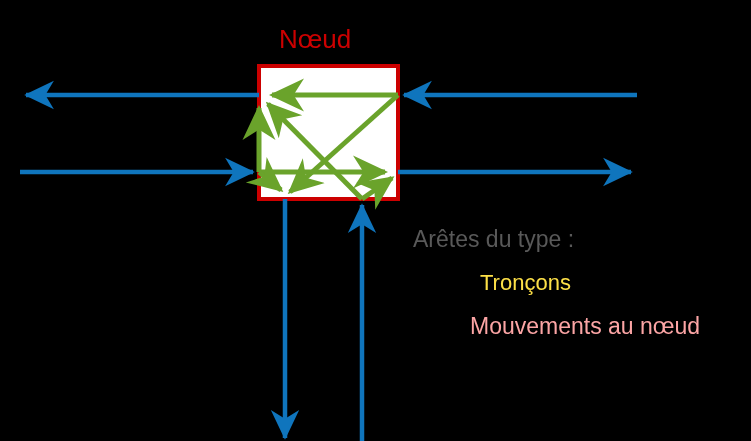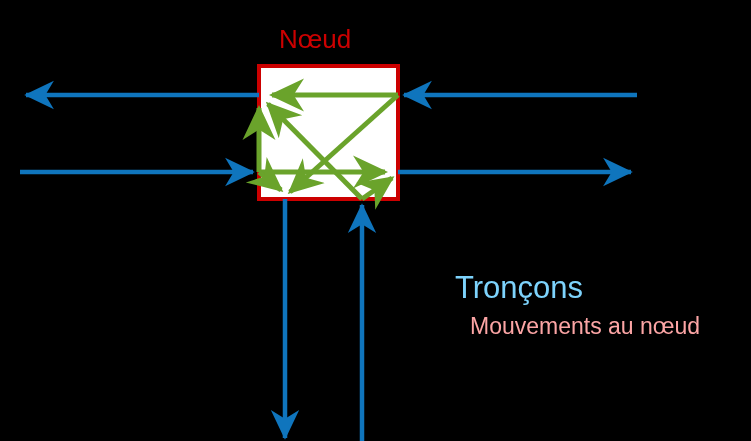--- a/index.html
+++ b/index.html
@@ -36,24 +36,24 @@
     font-size: 26px;
     color: #cc0000;
   }
   #legend-heading {
     left: 413px;
     top: 208px;
     font-size: 23px;
     color: #595959;
   }
   #legend-item-troncons {
-    left: 455px;
+    left: 480px;
     top: 252px;
-    font-size: 31px;
-    color: #7dd3fc;
+    font-size: 22px;
+    color: #fde047;
   }
   #legend-item-mouvements {
     left: 470px;
     top: 295px;
     font-size: 23px;
     color: #fca5a5;
   }
 </style>
 </head>
 <body>
@@ -87,18 +87,19 @@
       <line x1="259" y1="152" x2="259" y2="88" marker-end="url(#arrow-green)"></line>
       <line x1="259" y1="152" x2="385" y2="152" marker-end="url(#arrow-green)"></line>
       <line x1="259" y1="152" x2="281" y2="170" marker-end="url(#arrow-green)"></line>
       <line x1="362" y1="179" x2="268" y2="84" marker-end="url(#arrow-green)"></line>
       <line x1="362" y1="179" x2="392" y2="158" marker-end="url(#arrow-green)"></line>
     </g>
   </svg>
 
   <div class="txt" id="node-title">Nœud</div>
 
+  <div class="txt" id="legend-heading">Arêtes du type :</div>
 
   <div class="txt" id="legend-item-troncons">Tronçons</div>
 
   <div class="txt" id="legend-item-mouvements">Mouvements au nœud</div>
 
 </div>
 
 </body></html>

